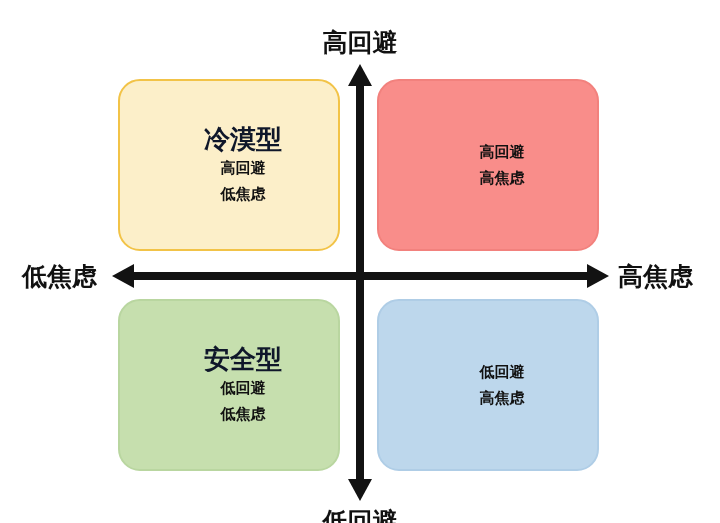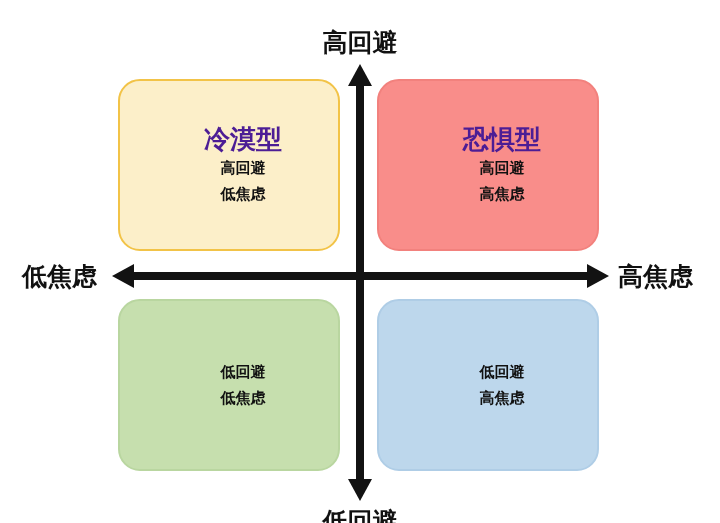--- a/index.html
+++ b/index.html
@@ -121,21 +121,21 @@
     justify-content: center;
   }
   .quadrant-inner {
     transform: translateX(14px);
     text-align: center;
   }
   .quadrant-title {
     font-size: 26px;
     font-weight: bold;
     line-height: 1.25;
-    color: #4c1d95;
+    color: #0f172a;
     white-space: nowrap;
   }
   .quadrant-sub {
     font-size: 15px;
     font-weight: bold;
     line-height: 1.75;
     color: #111111;
     white-space: nowrap;
   }
 
@@ -184,28 +184,28 @@
   <div class="quadrant" id="quadrant-dismissive">
     <div class="quadrant-inner">
       <div class="quadrant-title">冷漠型</div>
       <div class="quadrant-sub">高回避</div>
       <div class="quadrant-sub">低焦虑</div>
     </div>
   </div>
 
   <div class="quadrant" id="quadrant-fearful">
     <div class="quadrant-inner">
-      <div class="quadrant-title">恐惧型</div>
       <div class="quadrant-sub">高回避</div>
       <div class="quadrant-sub">高焦虑</div>
     </div>
   </div>
 
   <div class="quadrant" id="quadrant-secure">
     <div class="quadrant-inner">
+      <div class="quadrant-title">安全型</div>
       <div class="quadrant-sub">低回避</div>
       <div class="quadrant-sub">低焦虑</div>
     </div>
   </div>
 
   <div class="quadrant" id="quadrant-preoccupied">
     <div class="quadrant-inner">
       <div class="quadrant-sub">低回避</div>
       <div class="quadrant-sub">高焦虑</div>
     </div>

